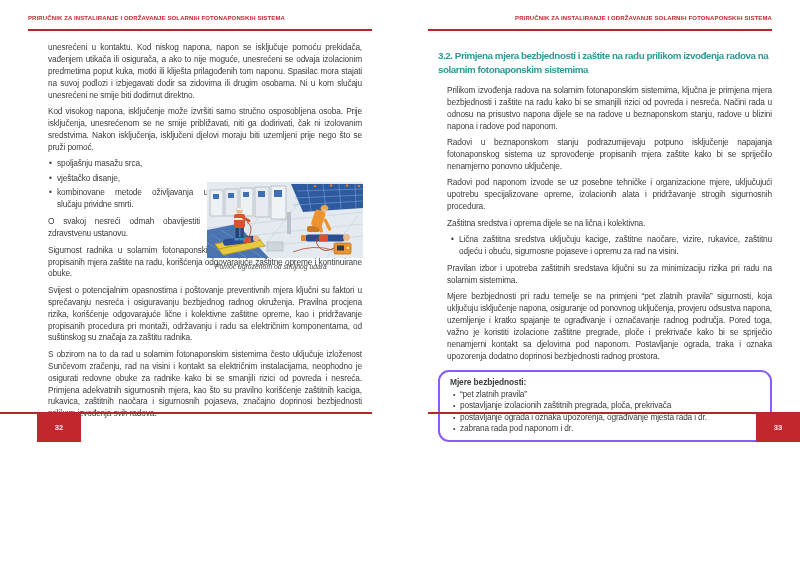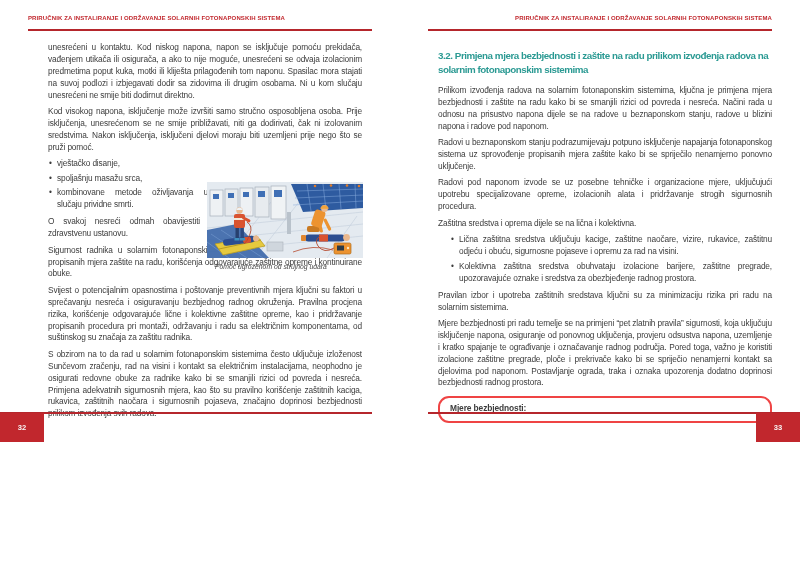--- a/index.html
+++ b/index.html
@@ -17,21 +17,21 @@
   .page-left .head-rule{left:28px;right:28px;}
   .page-right .head-rule{left:28px;right:28px;}
 
   
   .content{position:absolute;}
   .page-left .content{left:48px;top:42px;width:314px;}
   .page-right .content{left:38px;top:49px;width:334px;}
 
   p.body{margin:0 0 4.5px 0;font-size:8.3px;line-height:11.9px;
          text-align:justify;letter-spacing:-0.15px;}
-  .page-right p.body{}
+  .page-right p.body{margin-left:9px;}
 
   
   ul.bullets{list-style:none;margin:2px 0 5px 0;padding:0;}
   ul.bullets li{position:relative;padding-left:9px;margin:0 0 2.5px 0;
                 font-size:8.3px;line-height:11.9px;letter-spacing:-0.15px;}
   ul.bullets li::before{content:"\2022";position:absolute;left:1px;top:0;}
   .page-left ul.bullets{width:160px;}
   .page-left ul.bullets li{text-align:justify;}
   .narrow-p{width:152px !important;}
   .page-right ul.bullets{margin:1px 0 5px 9px;}
@@ -42,57 +42,57 @@
   figure.fig{position:absolute;left:159px;top:140px;width:156px;margin:0;padding:0;}
   figure.fig svg{display:block;}
   figure.fig figcaption{margin:5px 0 0 8px;font-size:6.8px;font-style:italic;
                         letter-spacing:0;color:#454545;}
 
   
   h2.section{margin:0 0 8px 0;font-size:9.8px;line-height:14px;font-weight:bold;
              color:#2b9a93;letter-spacing:-0.45px;text-align:left;}
 
   
-  .safety-box{margin:7px 0 0 0;border:2px solid #ef4444;border-radius:11px;
+  .safety-box{margin:7px 0 0 0;border:2px solid #8b5cf6;border-radius:11px;
               padding:5px 10px 6px 10px;background:#ffffff;}
   .safety-box .box-title{font-size:8.4px;font-weight:bold;line-height:11.5px;
                          letter-spacing:-0.1px;margin:0;}
   .safety-box ul{list-style:none;margin:1px 0 0 0;padding:0;}
   .safety-box ul li{position:relative;padding-left:10px;font-size:8.3px;
                     line-height:11.3px;letter-spacing:-0.15px;}
   .safety-box ul li::before{content:"\2022";position:absolute;left:3px;top:0;font-size:7px;}
 
   
   .foot-rule{position:absolute;bottom:28px;height:1.6px;background:#b5262c;}
   .page-left .foot-rule{left:0;right:28px;}
   .page-right .foot-rule{left:28px;right:0;}
   .page-num{position:absolute;bottom:0;width:44px;height:29px;background:#c1272d;
             color:#f7f3f3;font-size:7.6px;font-weight:bold;
-            display:flex;align-items:center;justify-content:center;}
+            display:flex;align-items:center;justify-content:center;margin-left:37px;}
   .page-left .page-num{left:0;}
   .page-right .page-num{right:0;}
 
   .after-fig{margin-top:5px !important;}
 </style>
 </head>
 <body>
 
 <div class="spread">
 
   <section class="page page-left">
     <div class="running-head">PRIRUČNIK ZA INSTALIRANJE I ODRŽAVANJE SOLARNIH FOTONAPONSKIH SISTEMA</div>
     <div class="head-rule"></div>
 
     <div class="content">
       <p class="body">unesrećeni u kontaktu. Kod niskog napona, napon se isključuje pomoću prekidača, vađenjem utikača ili osigurača, a ako to nije moguće, unesrećeni se odvaja izolacionim predmetima poput kuka, motki ili kliješta prilagođenih tom naponu. Spasilac mora stajati na suvoj podlozi i izbjegavati dodir sa zidovima ili drugim osobama. Ni u kom slučaju unesrećeni ne smije biti dodirnut direktno.</p>
       <p class="body">Kod visokog napona, isključenje može izvršiti samo stručno osposobljena osoba. Prije isključenja, unesrećenom se ne smije približavati, niti ga dodirivati, čak ni izolovanim sredstvima. Nakon isključenja, isključeni djelovi moraju biti uzemljeni prije nego što se pruži pomoć.</p>
 
       <ul class="bullets">
+        <li>spoljašnju masažu srca,</li>
         <li>vještačko disanje,</li>
-        <li>spoljašnju masažu srca,</li>
         <li>kombinovane metode oživljavanja u slučaju prividne smrti.</li>
       </ul>
 
       <p class="body narrow-p">O svakoj nesreći odmah obavijestiti zdravstvenu ustanovu.</p>
 
       <figure class="fig">
         <svg viewBox="0 0 156 76" width="156" height="76">
           <rect width="156" height="76" fill="#e4eaf0"></rect>
           <g stroke="#c3cfdb" stroke-width="0.6">
             <line x1="0" y1="46" x2="156" y2="30"></line>
@@ -205,28 +205,33 @@
     <div class="content">
       <h2 class="section">3.2. Primjena mjera bezbjednosti i zaštite na radu prilikom izvođenja radova na solarnim fotonaponskim sistemima</h2>
 
       <p class="body">Prilikom izvođenja radova na solarnim fotonaponskim sistemima, ključna je primjena mjera bezbjednosti i zaštite na radu kako bi se smanjili rizici od povreda i nesreća. Načini rada u odnosu na prisustvo napona dijele se na radove u beznaponskom stanju, radove u blizini napona i radove pod naponom.</p>
       <p class="body">Radovi u beznaponskom stanju podrazumijevaju potpuno isključenje napajanja fotonaponskog sistema uz sprovođenje propisanih mjera zaštite kako bi se spriječilo nenamjerno ponovno uključenje.</p>
       <p class="body">Radovi pod naponom izvode se uz posebne tehničke i organizacione mjere, uključujući upotrebu specijalizovane opreme, izolacionih alata i pridržavanje strogih sigurnosnih procedura.</p>
       <p class="body">Zaštitna sredstva i oprema dijele se na lična i kolektivna.</p>
 
       <ul class="bullets">
         <li>Lična zaštitna sredstva uključuju kacige, zaštitne naočare, vizire, rukavice, zaštitnu odjeću i obuću, sigurnosne pojaseve i opremu za rad na visini.</li>
-        <li>Kolektivna zaštitna sredstva obuhvataju izolacione barijere, zaštitne pregrade, upozoravajuće oznake i sredstva za obezbjeđenje radnog prostora.</li>
       </ul>
 
       <p class="body">Pravilan izbor i upotreba zaštitnih sredstava ključni su za minimizaciju rizika pri radu na solarnim sistemima.</p>
       <p class="body">Mjere bezbjednosti pri radu temelje se na primjeni “pet zlatnih pravila” sigurnosti, koja uključuju isključenje napona, osiguranje od ponovnog uključenja, provjeru odsustva napona, uzemljenje i kratko spajanje te ograđivanje i označavanje radnog područja. Pored toga, važno je koristiti izolacione zaštitne pregrade, ploče i prekrivače kako bi se spriječio nenamjerni kontakt sa djelovima pod naponom. Postavljanje ograda, traka i oznaka upozorenja dodatno doprinosi bezbjednosti radnog prostora.</p>
 
       <div class="safety-box">
         <p class="box-title">Mjere bezbjednosti:</p>
+        <ul>
+          <li>“pet zlatnih pravila”</li>
+          <li>postavljanje izolacionih zaštitnih pregrada, ploča, prekrivača</li>
+          <li>postavljanje ograda i oznaka upozorenja, ograđivanje mjesta rada i dr.</li>
+          <li>zabrana rada pod naponom i dr.</li>
+        </ul>
       </div>
     </div>
 
     <div class="foot-rule"></div>
     <div class="page-num">33</div>
   </section>
 
 </div>
 
 </body></html>

